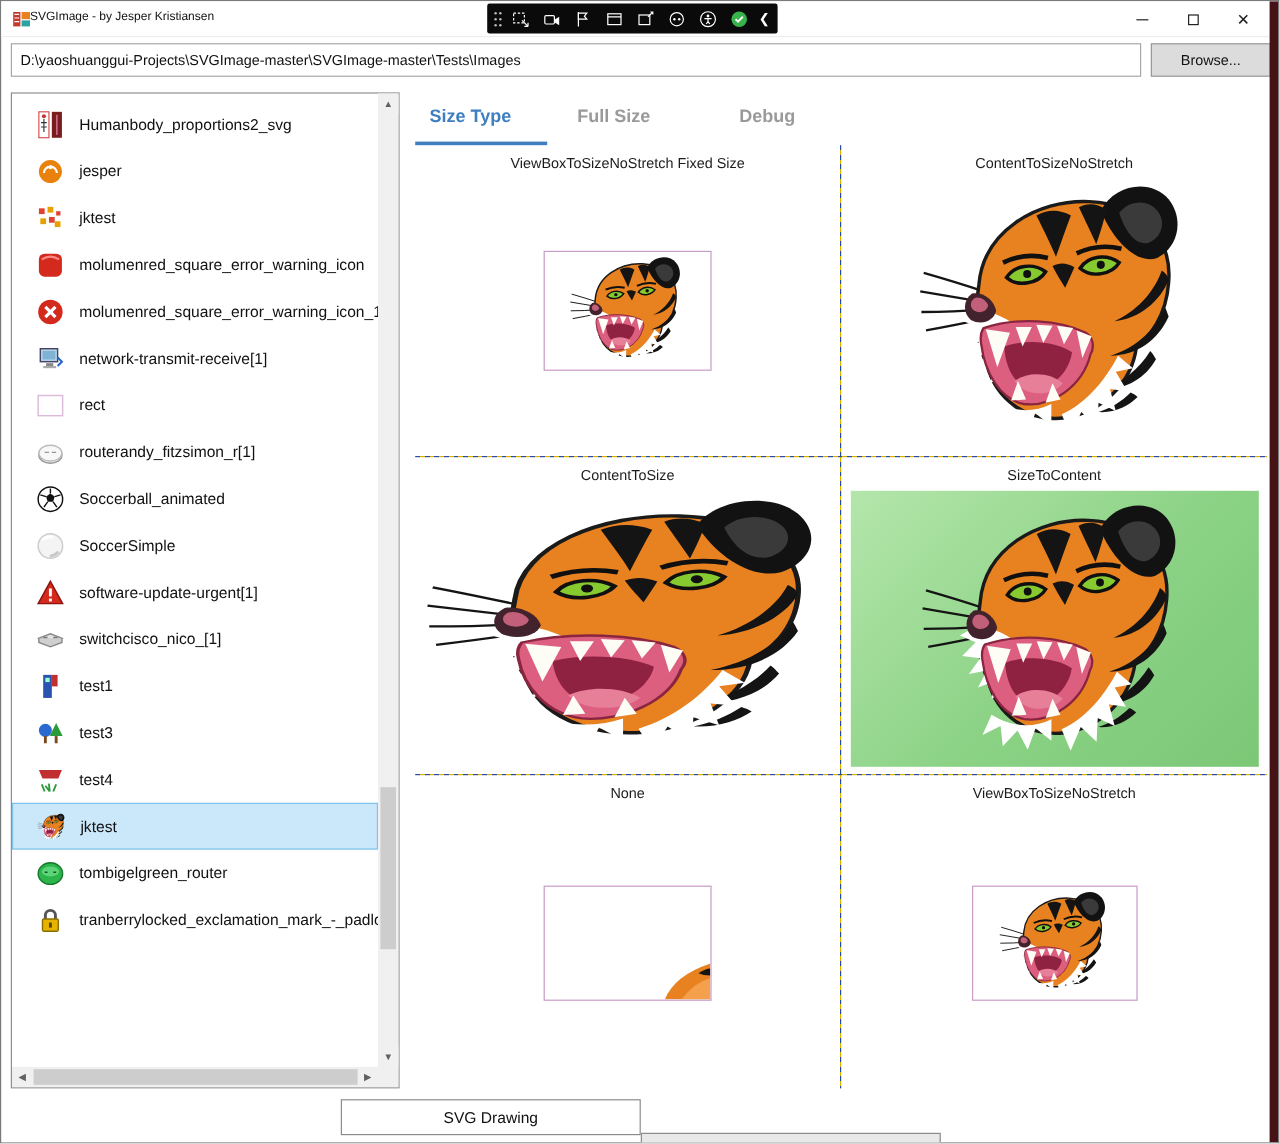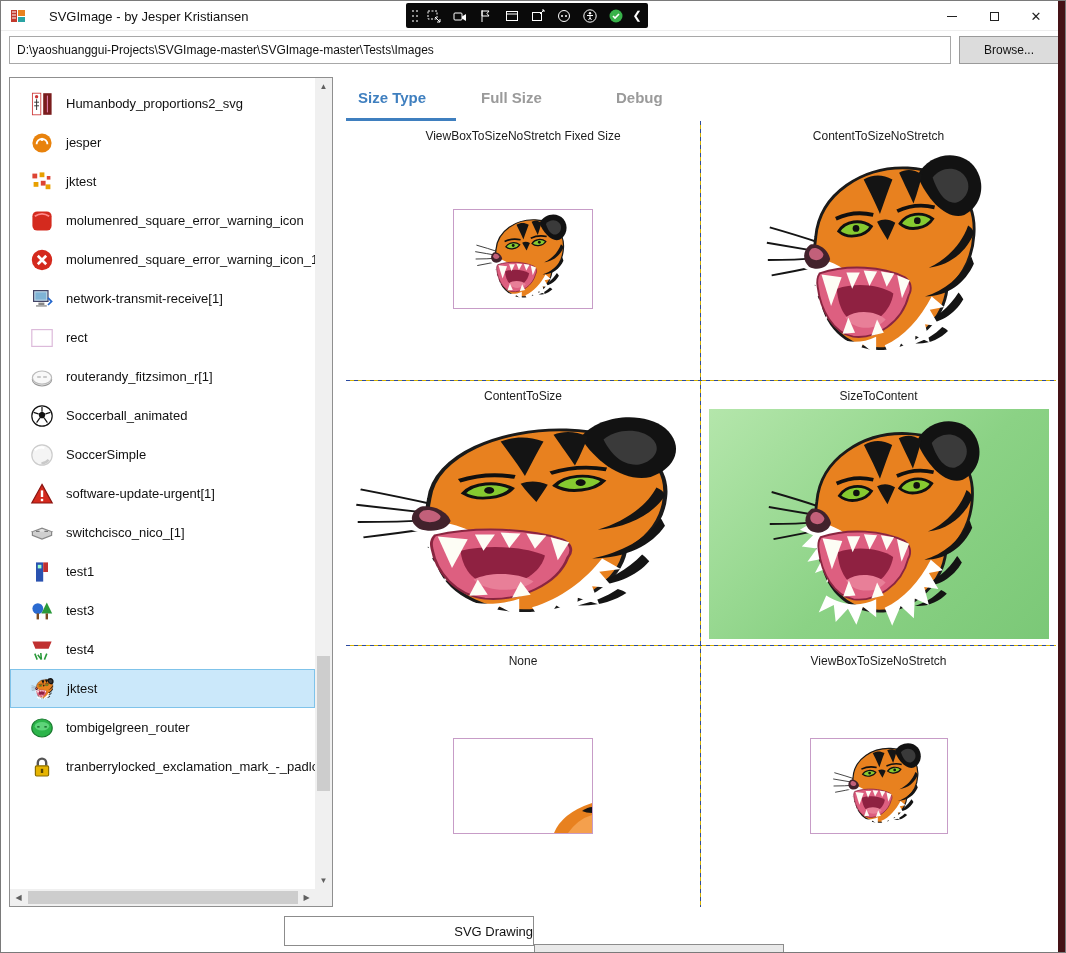--- a/index.html
+++ b/index.html
@@ -2,21 +2,21 @@
 <html><head>
 <meta charset="utf-8">
 <style>
   * { margin:0; padding:0; box-sizing:border-box; }
   html,body { width:1066px; height:953px; font-family:"Liberation Sans", sans-serif; background:#fff; }
   .window { position:relative; width:1066px; height:953px; background:#fff; border:1px solid #7a7a7a; overflow:hidden; }
 
   
   .titlebar { position:absolute; left:0; top:0; width:100%; height:30px; background:#fff; border-bottom:1px solid #ededed; }
   .app-icon { position:absolute; left:9px; top:7px; width:16px; height:16px; }
-  .title-text { position:absolute; left:48px; top:8px; font-size:13px; color:#111; }
+  .title-text { position:absolute; left:24px; top:8px; font-size:10px; color:#111; }
   .capture-toolbar { position:absolute; left:405px; top:2px; height:25px; background:#0a0a0a; display:flex; align-items:center; padding:0 4px; gap:2px; border-radius:2px; }
   .ct-btn { width:24px; height:21px; display:flex; align-items:center; justify-content:center; background:transparent; border:none; cursor:pointer; }
   .ct-btn svg { display:block; }
   .ct-grip { width:10px; height:21px; display:flex; align-items:center; justify-content:center; }
   .ct-collapse { color:#fff; font-size:11px; width:14px; }
   .win-controls { position:absolute; right:8px; top:0; height:30px; display:flex; }
   .win-btn { width:42px; height:30px; background:transparent; border:none; font-size:13px; color:#222; display:flex; align-items:center; justify-content:center; cursor:pointer; }
   .min-glyph { display:inline-block; width:10px; border-bottom:1px solid #222; height:1px; }
   .max-glyph { display:inline-block; width:9px; height:9px; border:1px solid #222; }
 
@@ -58,21 +58,21 @@
     background:repeating-linear-gradient(90deg,#2c4a9e 0 4px,#d8b400 4px 8px); }
   .dash-v { position:absolute; top:0; height:786px; width:1px; left:354px;
     background:repeating-linear-gradient(180deg,#2c4a9e 0 4px,#d8b400 4px 8px); }
   .cell { position:absolute; display:flex; flex-direction:column; align-items:center; overflow:hidden; }
   .cell-label { font-size:12px; color:#1c1c1c; margin-top:8px; }
   .frame-box { border:1px solid #c79cc7; background:#fff; position:relative; overflow:hidden; }
   .tiger-fit { width:100%; height:100%; display:block; }
   .green-box { background:linear-gradient(135deg,#b4e6ab 0%,#8bd285 55%,#7bc877 100%); display:flex; align-items:center; justify-content:center; }
 
   
-  .bottom-tab { position:absolute; height:30px; width:250px; font-size:13px; color:#111; cursor:pointer; font-family:"Liberation Sans", sans-serif;text-align:right; }
+  .bottom-tab { position:absolute; height:30px; width:250px; font-size:13px; color:#111; cursor:pointer; font-family:"Liberation Sans", sans-serif; }
   .bt-active { left:283px; top:915px; background:#fff; border:1px solid #8c8c8c; }
   .bt-inactive { left:533px; top:915px; background:#e9e9e9; border:1px solid #8c8c8c;margin-top:28px; }
 
   .right-strip { position:absolute; right:0; top:0; width:7px; height:100%; background:#451216; }
 </style>
 </head>
 <body>
 
 <svg width="0" height="0" style="position:absolute" aria-hidden="true">
   <defs>

